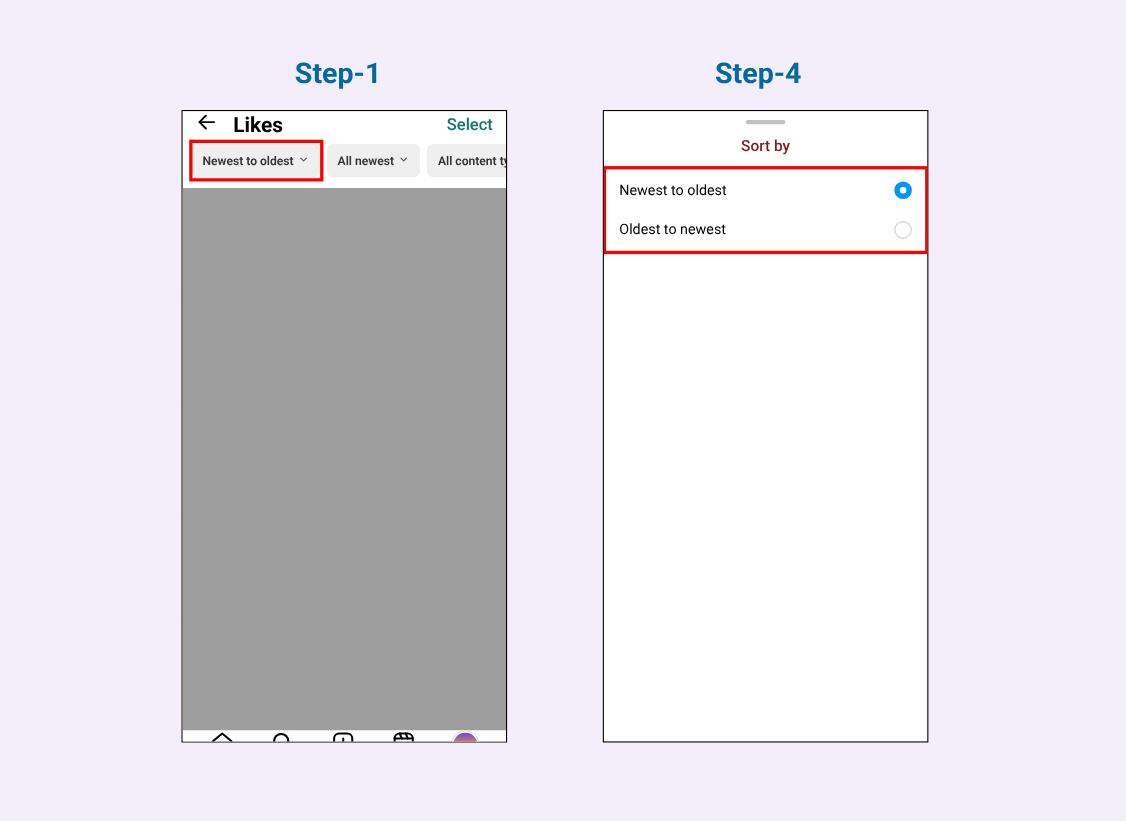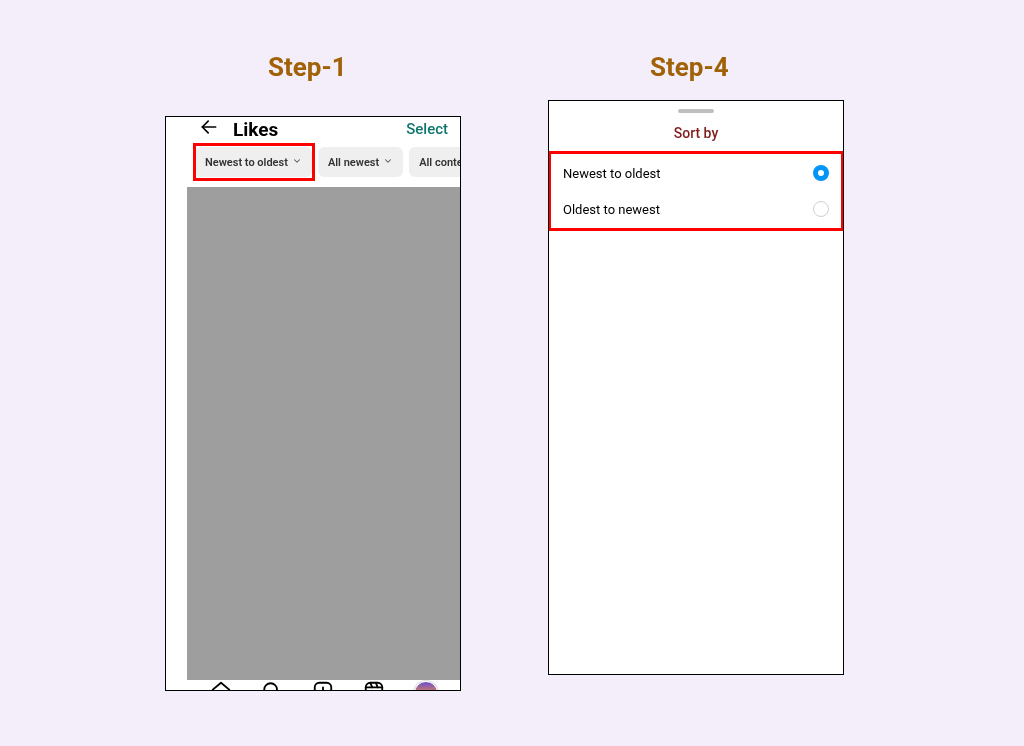--- a/index.html
+++ b/index.html
@@ -6,21 +6,21 @@
     body{
       width:1024px; height:746px;
       background:#f4edfa;
       font-family:-apple-system,BlinkMacSystemFont,"Segoe UI",Roboto,Helvetica,Arial,sans-serif;
       position:relative;
     }
     .step-label{
       position:absolute;
       font-size:26px;
       font-weight:700;
-      color:#a16207;
+      color:#0369a1;
     }
     .phone{
       position:absolute;
       width:296px; height:575px;
       background:#fff;
       border:1px solid #000;
       display:flex;
       flex-direction:column;
       overflow:hidden;
     }
@@ -128,21 +128,21 @@
       border:3px solid #ff0000;
       pointer-events:none;
     }
   </style>
 </head>
 <body>
 
 <div class="step-label" style="left:268px; top:52px;">Step-1</div>
 <div class="step-label" style="left:650px; top:52px;">Step-4</div>
 
-<div class="phone" style="left:165px; top:116px;padding-left:21px;">
+<div class="phone" style="left:165px; top:100px;">
 
   <div class="p1-header">
     <span>
       <svg class="back-icon" viewBox="0 0 24 24" fill="none" stroke="#000" stroke-width="2" stroke-linecap="round" stroke-linejoin="round">
         <line x1="20" y1="12" x2="4" y2="12"></line>
         <polyline points="11 5 4 12 11 19"></polyline>
       </svg>
     </span>
     <span class="p1-title">Likes</span>
     <span class="p1-select">Select</span>

